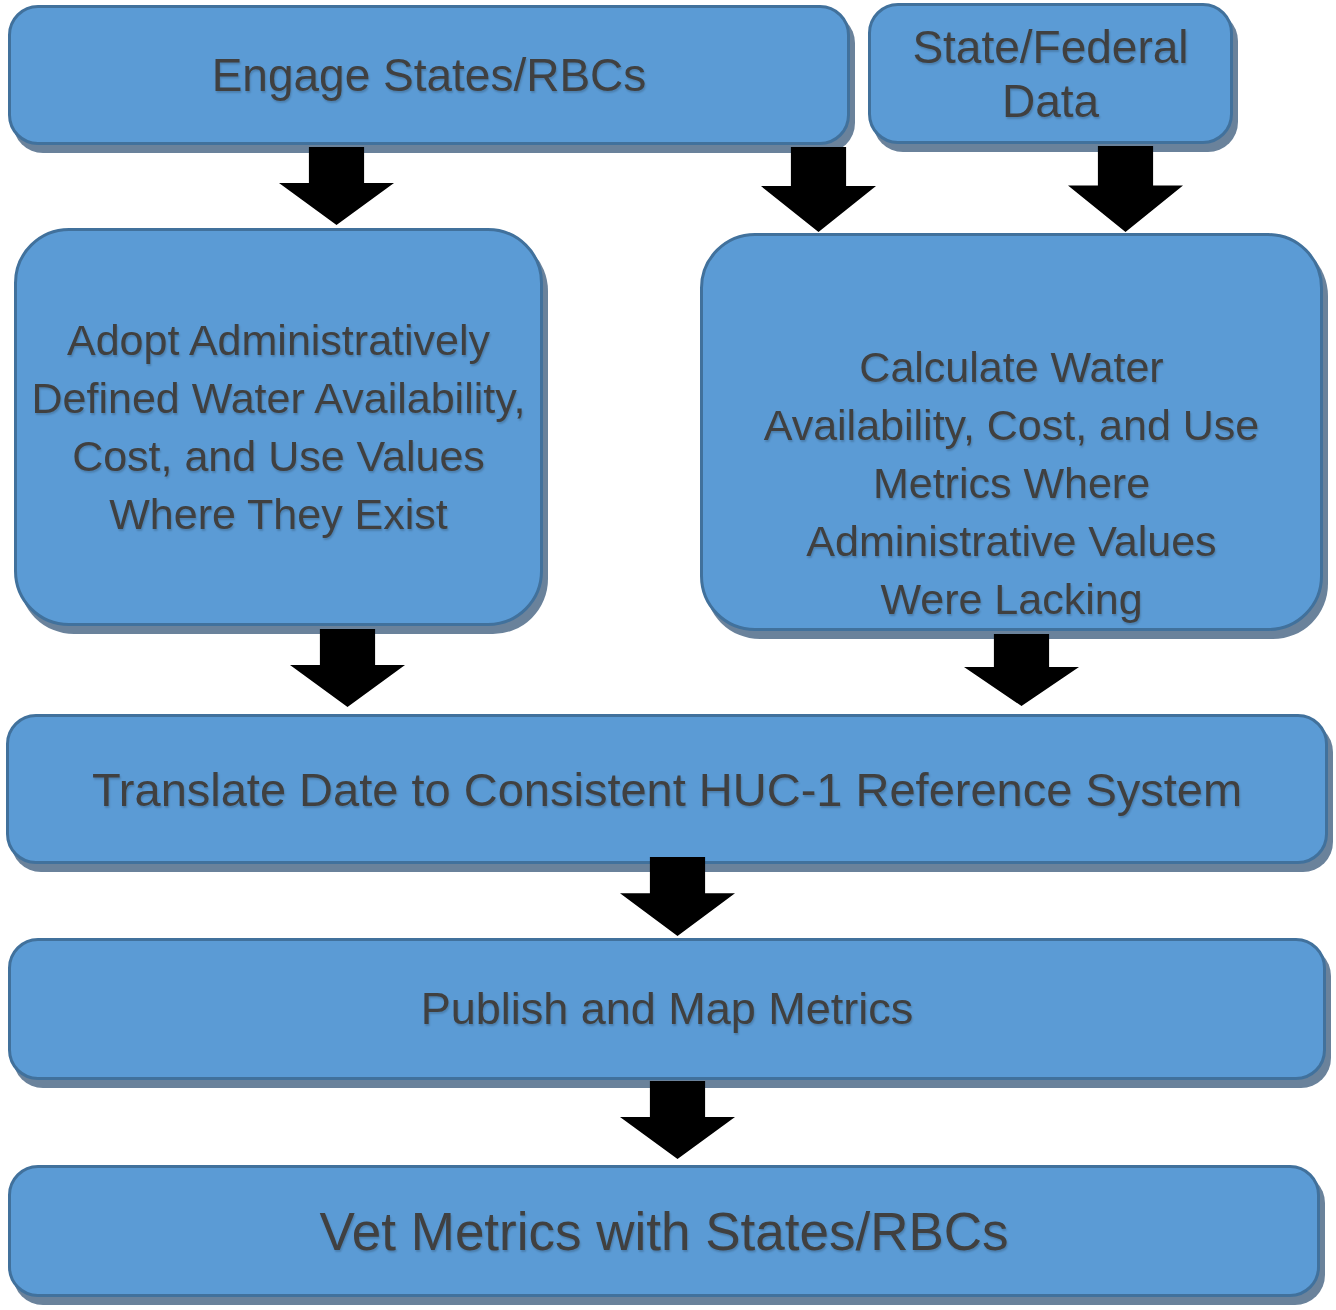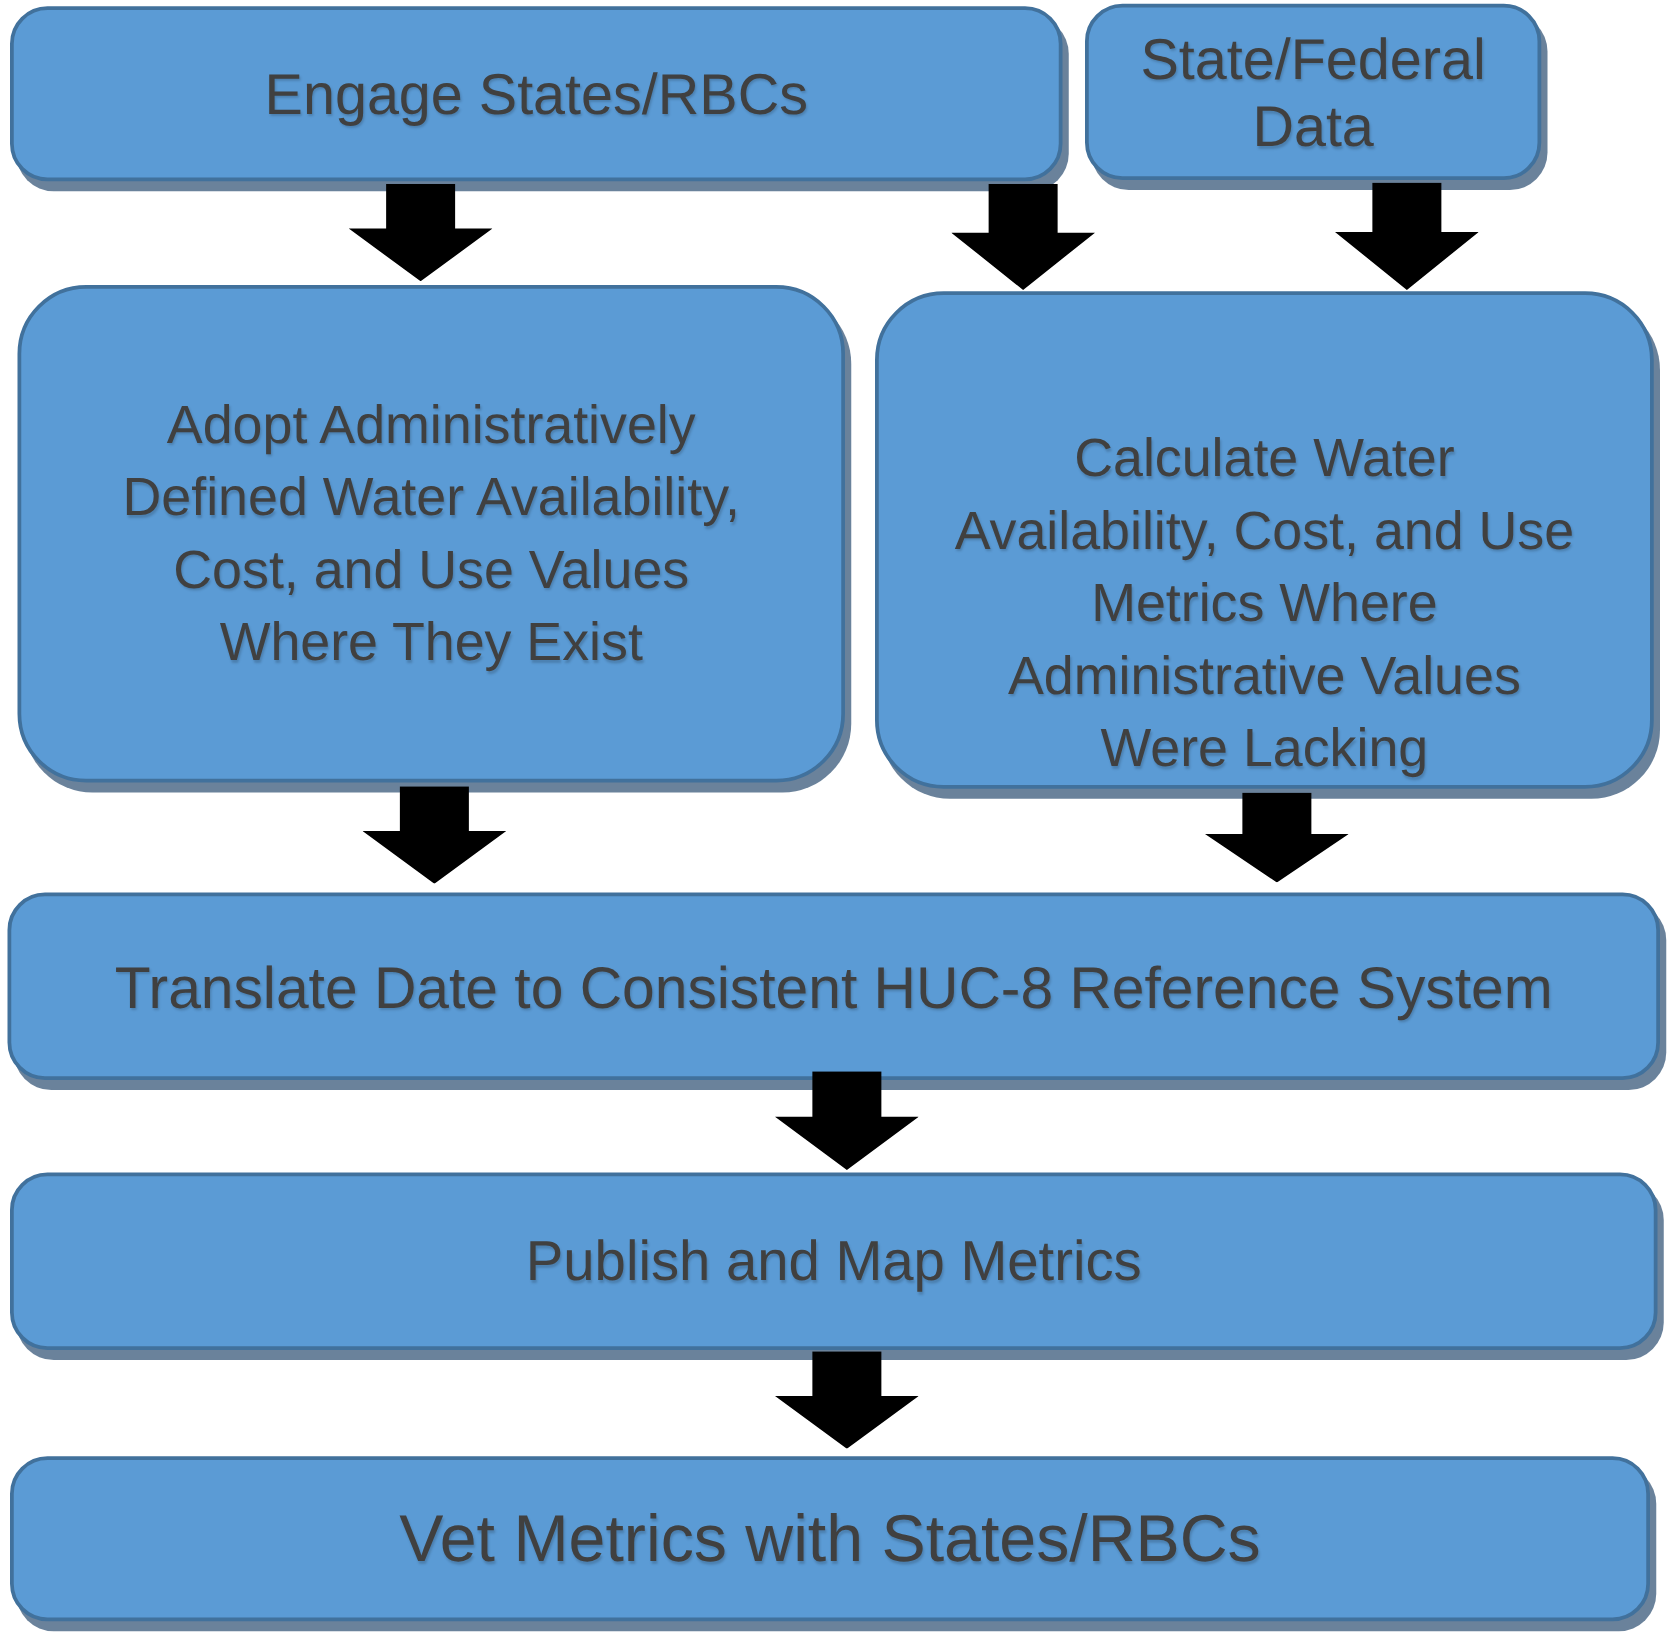--- a/index.html
+++ b/index.html
@@ -33,21 +33,21 @@
   .multiline { white-space: pre-line; }
   .arrow {
     position: absolute;
     background: #000000;
     clip-path: polygon(26% 0, 74% 0, 74% 46%, 100% 46%, 50% 100%, 0 46%, 26% 46%);
   }
 
   
   #b-engage    { left: 8px;    top: 5px;    width: 842px;  height: 140px; font-size: 46px; }
   #b-statefed  { left: 868px;  top: 3px;    width: 365px;  height: 141px; font-size: 46px; }
-  #b-adopt     { left: 14px;   top: 228px;  width: 662px;  height: 398px; font-size: 43px; line-height: 58px; border-radius: 55px; }
+  #b-adopt     { left: 14px;   top: 228px;  width: 529px;  height: 398px; font-size: 43px; line-height: 58px; border-radius: 55px; }
   #b-calc      { left: 700px;  top: 233px;  width: 623px;  height: 398px; font-size: 43px; line-height: 58px; border-radius: 55px; align-items: flex-end; }
   #b-translate { left: 6px;    top: 714px;  width: 1322px; height: 150px; font-size: 47px; }
   #b-publish   { left: 8px;    top: 938px;  width: 1318px; height: 142px; font-size: 45px; }
   #b-vet       { left: 8px;    top: 1165px; width: 1312px; height: 132px; font-size: 53px; }
 
   
   #a1 { left: 279px;  top: 147px;  width: 115px; height: 78px; }
   #a2 { left: 761px;  top: 147px;  width: 115px; height: 85px; }
   #a3 { left: 1068px; top: 146px;  width: 115px; height: 86px; }
   #a4 { left: 290px;  top: 629px;  width: 115px; height: 78px; }
@@ -84,21 +84,21 @@
 Availability, Cost, and Use
 Metrics Where
 Administrative Values
 Were Lacking</span>
   </div>
 
   <div class="arrow" id="a4"></div>
   <div class="arrow" id="a5"></div>
 
   <div class="box" id="b-translate">
-    <span class="label">Translate Date to Consistent HUC-8 Reference System</span>
+    <span class="label">Translate Date to Consistent HUC-1 Reference System</span>
   </div>
 
   <div class="arrow" id="a6"></div>
 
   <div class="box" id="b-publish">
     <span class="label">Publish and Map Metrics</span>
   </div>
 
   <div class="arrow" id="a7"></div>
 

